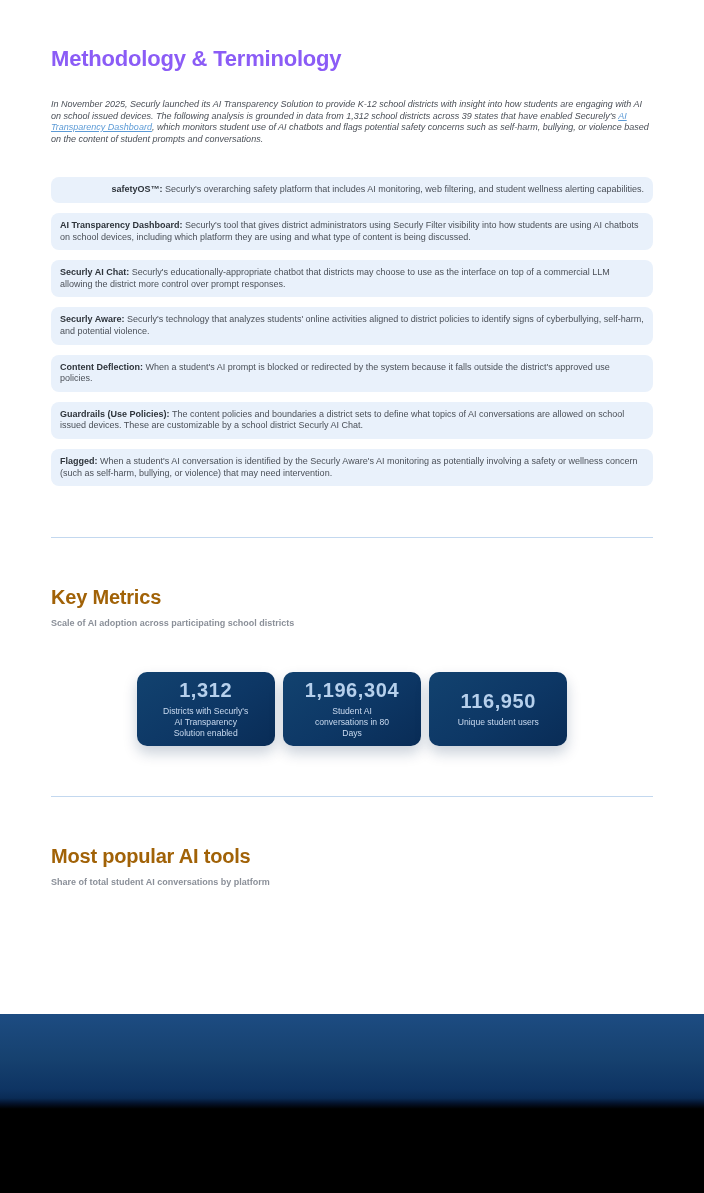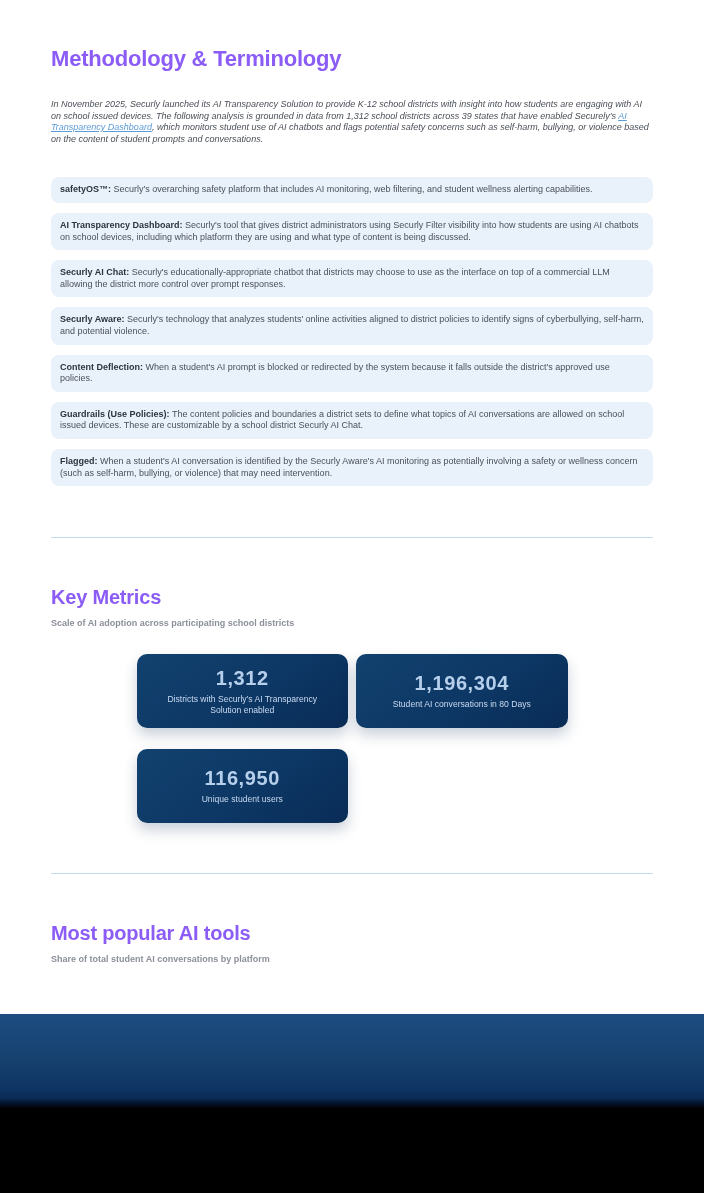--- a/index.html
+++ b/index.html
@@ -36,49 +36,49 @@
   .defs { margin-top:32px; }
   .def-box {
     background:#e9f1fb;
     border-radius:8px;
     padding:7px 9px;
     margin-top:10px;
     font-size:9px;
     line-height:11.6px;
     color:#4b5058;
   }
-  .def-box:first-child { margin-top:3px; }
+  .def-box:first-child { margin-top:3px;text-align:right; }
   .def-term { font-weight:bold; color:#2e343b; }
 
   .divider {
     border:none;
     border-top:1px solid #c3d8ef;
     margin:51px 0 0;
   }
 
   .section-heading {
     margin:48px 0 0;
     font-size:20px;
     font-weight:800;
     letter-spacing:-0.2px;
-    color:#8b5cf6;
+    color:#a16207;
   }
   .section-subtitle {
     margin:9px 0 0;
     font-size:9px;
     font-weight:bold;
     color:#8b9099;
   }
 
   .metrics-grid {
     width:431px;
-    margin:26px auto 0;
+    margin:44px auto 0;
     display:grid;
-    grid-template-columns:1fr 1fr;
-    gap:21px 8px;
+    grid-template-columns:1fr 1fr 1fr;
+    gap:7px 8px;
   }
   .metric-card {
     height:74px;
     border-radius:10px;
     background:linear-gradient(145deg, #12426f 0%, #0d3765 55%, #092c56 100%);
     box-shadow:0 7px 14px rgba(10,40,80,0.22);
     display:flex;
     flex-direction:column;
     align-items:center;
     justify-content:center;

